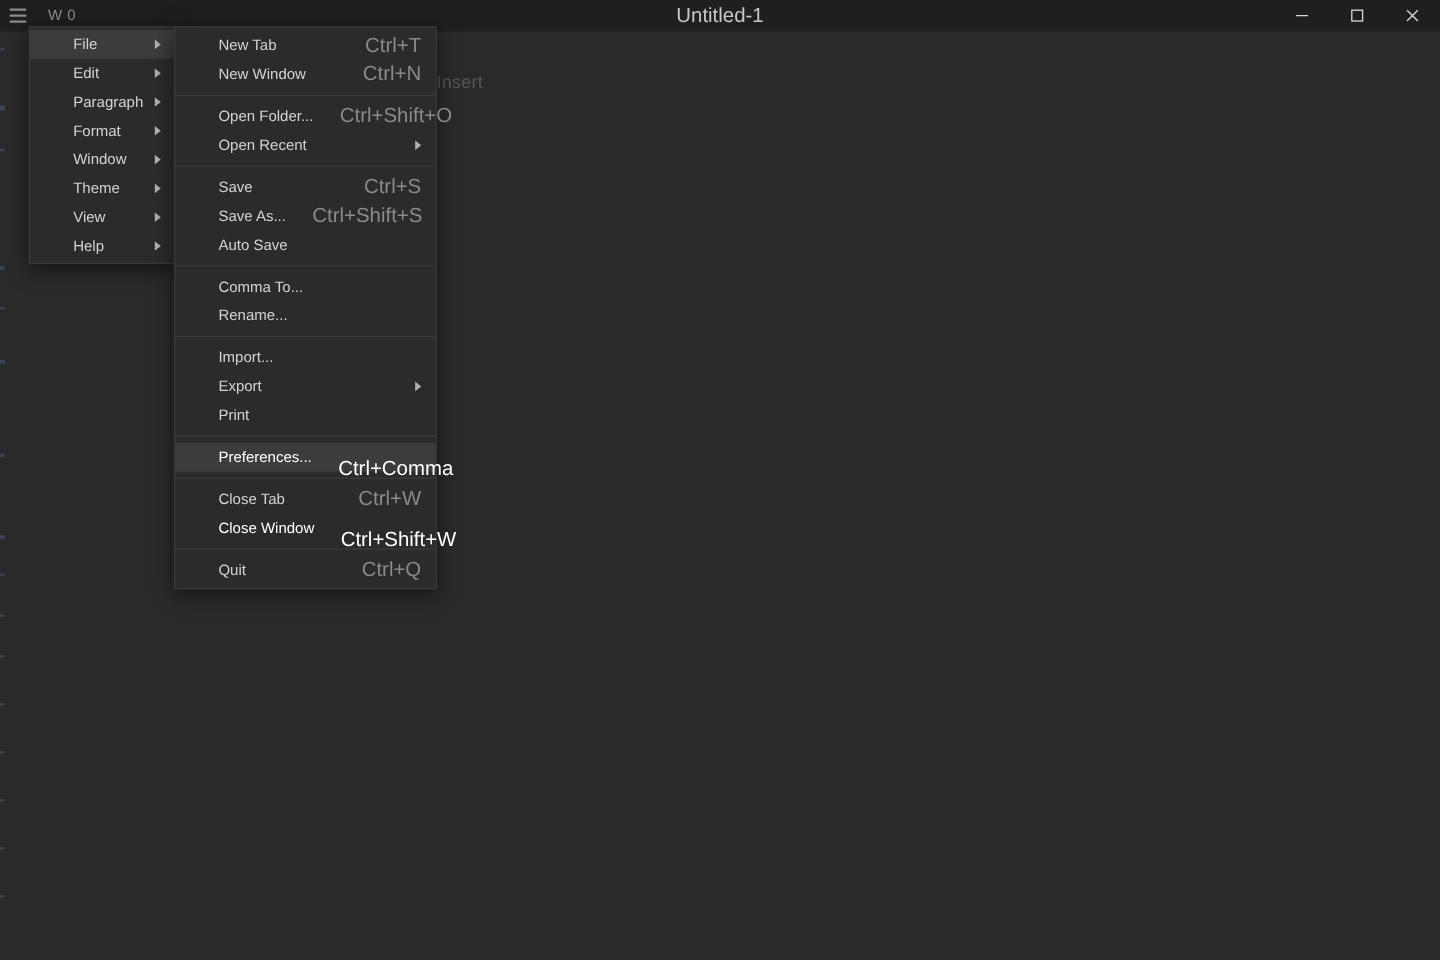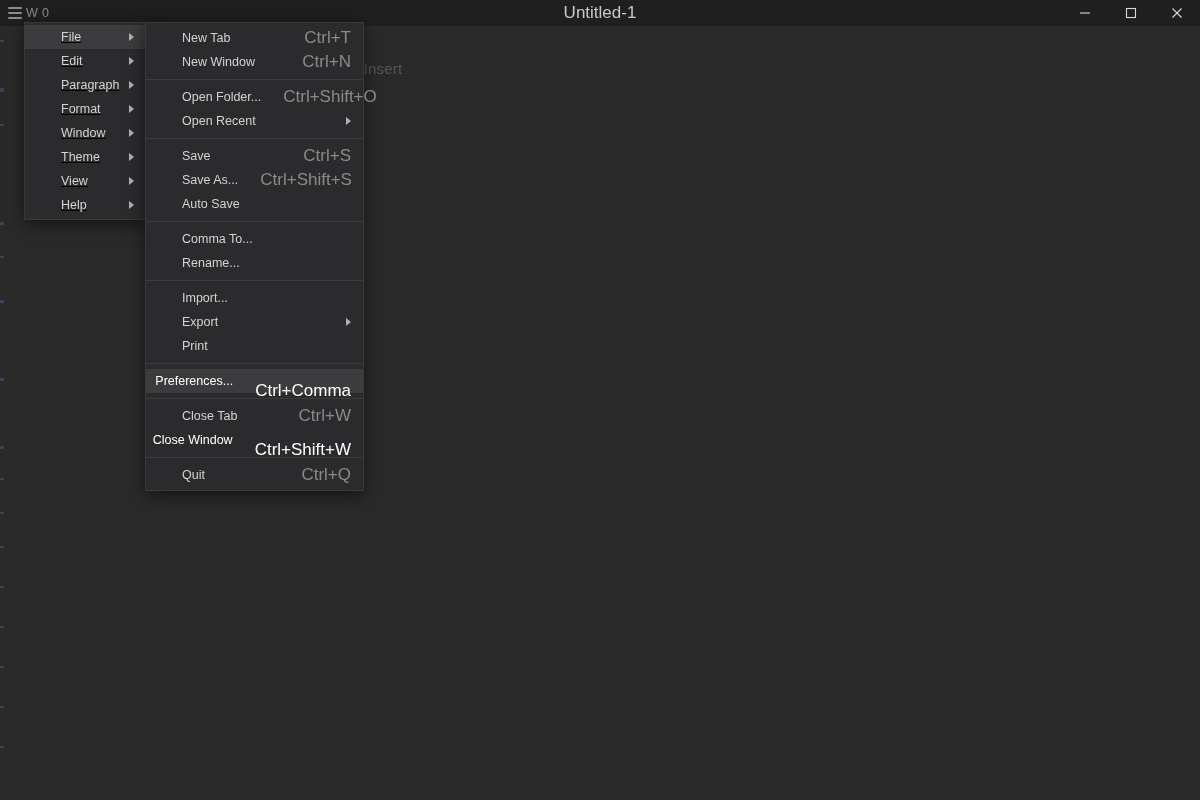--- a/index.html
+++ b/index.html
@@ -31,21 +31,21 @@
     background: #1f1f1f;
     z-index: 40;
   }
   .tb-left {
     position: absolute;
     left: 0; top: 0;
     height: 26px;
     display: flex;
     align-items: center;
     padding-left: 8px;
-    gap: 4px;
+    gap: 18px;
   }
   .hamburger {
     width: 14px;
     height: 12px;
     display: flex;
     flex-direction: column;
     justify-content: space-between;
     cursor: pointer;
   }
   .hamburger span {
@@ -136,21 +136,20 @@
     border: 1px solid #3a3a3c;
     box-shadow: 0 4px 16px rgba(0,0,0,.55);
     padding: 4px 0;
     z-index: 60;
   }
   .menu-main {
     left: 24px;
     top: 22px;
     width: 121px;
     padding: 2px 0;
-    text-decoration: underline;
   }
   .menu-sub {
     left: 145px;
     top: 22px;
     width: 217px;
     padding: 3px 0;
   }
 
   .mi {
     position: relative;
@@ -159,21 +158,21 @@
     height: 24px;
     padding: 0 12px 0 36px;
     font-size: 12.5px;
     color: #d3d3d3;
     cursor: default;
     white-space: nowrap;
   }
   .menu-main .mi { padding-left: 36px; }
   .menu-sub .mi { padding-left: 36px; }
   .mi.active { background: #3c3c3e; }
-  .mi.strong { color: #ffffff; justify-content: flex-end; }
+  .mi.strong { color: #ffffff; }
   .mi-label { flex: 0 0 auto; }
   .mi-accel {
     margin-left: auto;
     padding-left: 22px;
     font-size: 17px;
     color: #8a8a8a;
   }
   .mi.strong .mi-accel { color: #ffffff; margin-top: 20px; }
   .caret {
     margin-left: auto;

